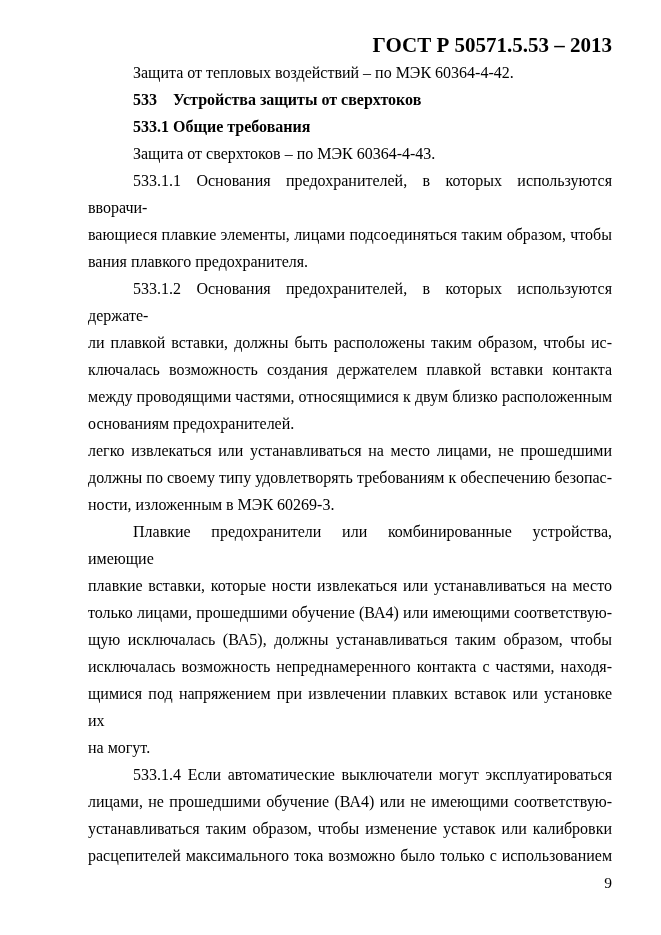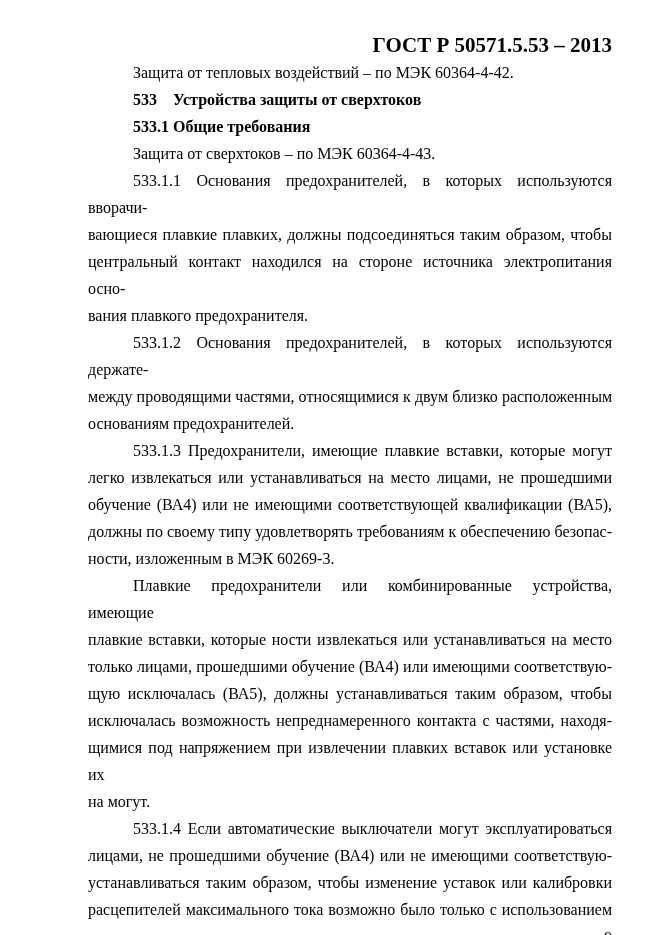--- a/index.html
+++ b/index.html
@@ -65,33 +65,32 @@
           <div class="line first last">533 Устройства защиты от сверхтоков</div>
         </div>
         <div class="block heading">
           <div class="line first last">533.1 Общие требования</div>
         </div>
         <div class="block paragraph">
           <div class="line first last">Защита от сверхтоков – по МЭК 60364-4-43.</div>
         </div>
         <div class="block paragraph">
           <div class="line first">533.1.1 Основания предохранителей, в которых используются вворачи-</div>
-          <div class="line">вающиеся плавкие плавких, должны подсоединяться таким образом, чтобы</div>
-          <div class="line">центральный контакт находился на стороне источника электропитания осно-</div>
+          <div class="line">вающиеся плавкие элементы, лицами подсоединяться таким образом, чтобы</div>
           <div class="line last">вания плавкого предохранителя.</div>
         </div>
         <div class="block paragraph">
           <div class="line first">533.1.2 Основания предохранителей, в которых используются держате-</div>
+          <div class="line">ли плавкой вставки, должны быть расположены таким образом, чтобы ис-</div>
+          <div class="line">ключалась возможность создания держателем плавкой вставки контакта</div>
           <div class="line">между проводящими частями, относящимися к двум близко расположенным</div>
           <div class="line last">основаниям предохранителей.</div>
         </div>
         <div class="block paragraph">
-          <div class="line first">533.1.3 Предохранители, имеющие плавкие вставки, которые могут</div>
           <div class="line">легко извлекаться или устанавливаться на место лицами, не прошедшими</div>
-          <div class="line">обучение (ВА4) или не имеющими соответствующей квалификации (ВА5),</div>
           <div class="line">должны по своему типу удовлетворять требованиям к обеспечению безопас-</div>
           <div class="line last">ности, изложенным в МЭК 60269-3.</div>
         </div>
         <div class="block paragraph">
           <div class="line first">Плавкие предохранители или комбинированные устройства, имеющие</div>
           <div class="line">плавкие вставки, которые ности извлекаться или устанавливаться на место</div>
           <div class="line">только лицами, прошедшими обучение (ВА4) или имеющими соответствую-</div>
           <div class="line">щую исключалась (ВА5), должны устанавливаться таким образом, чтобы</div>
           <div class="line">исключалась возможность непреднамеренного контакта с частями, находя-</div>
           <div class="line">щимися под напряжением при извлечении плавких вставок или установке их</div>

